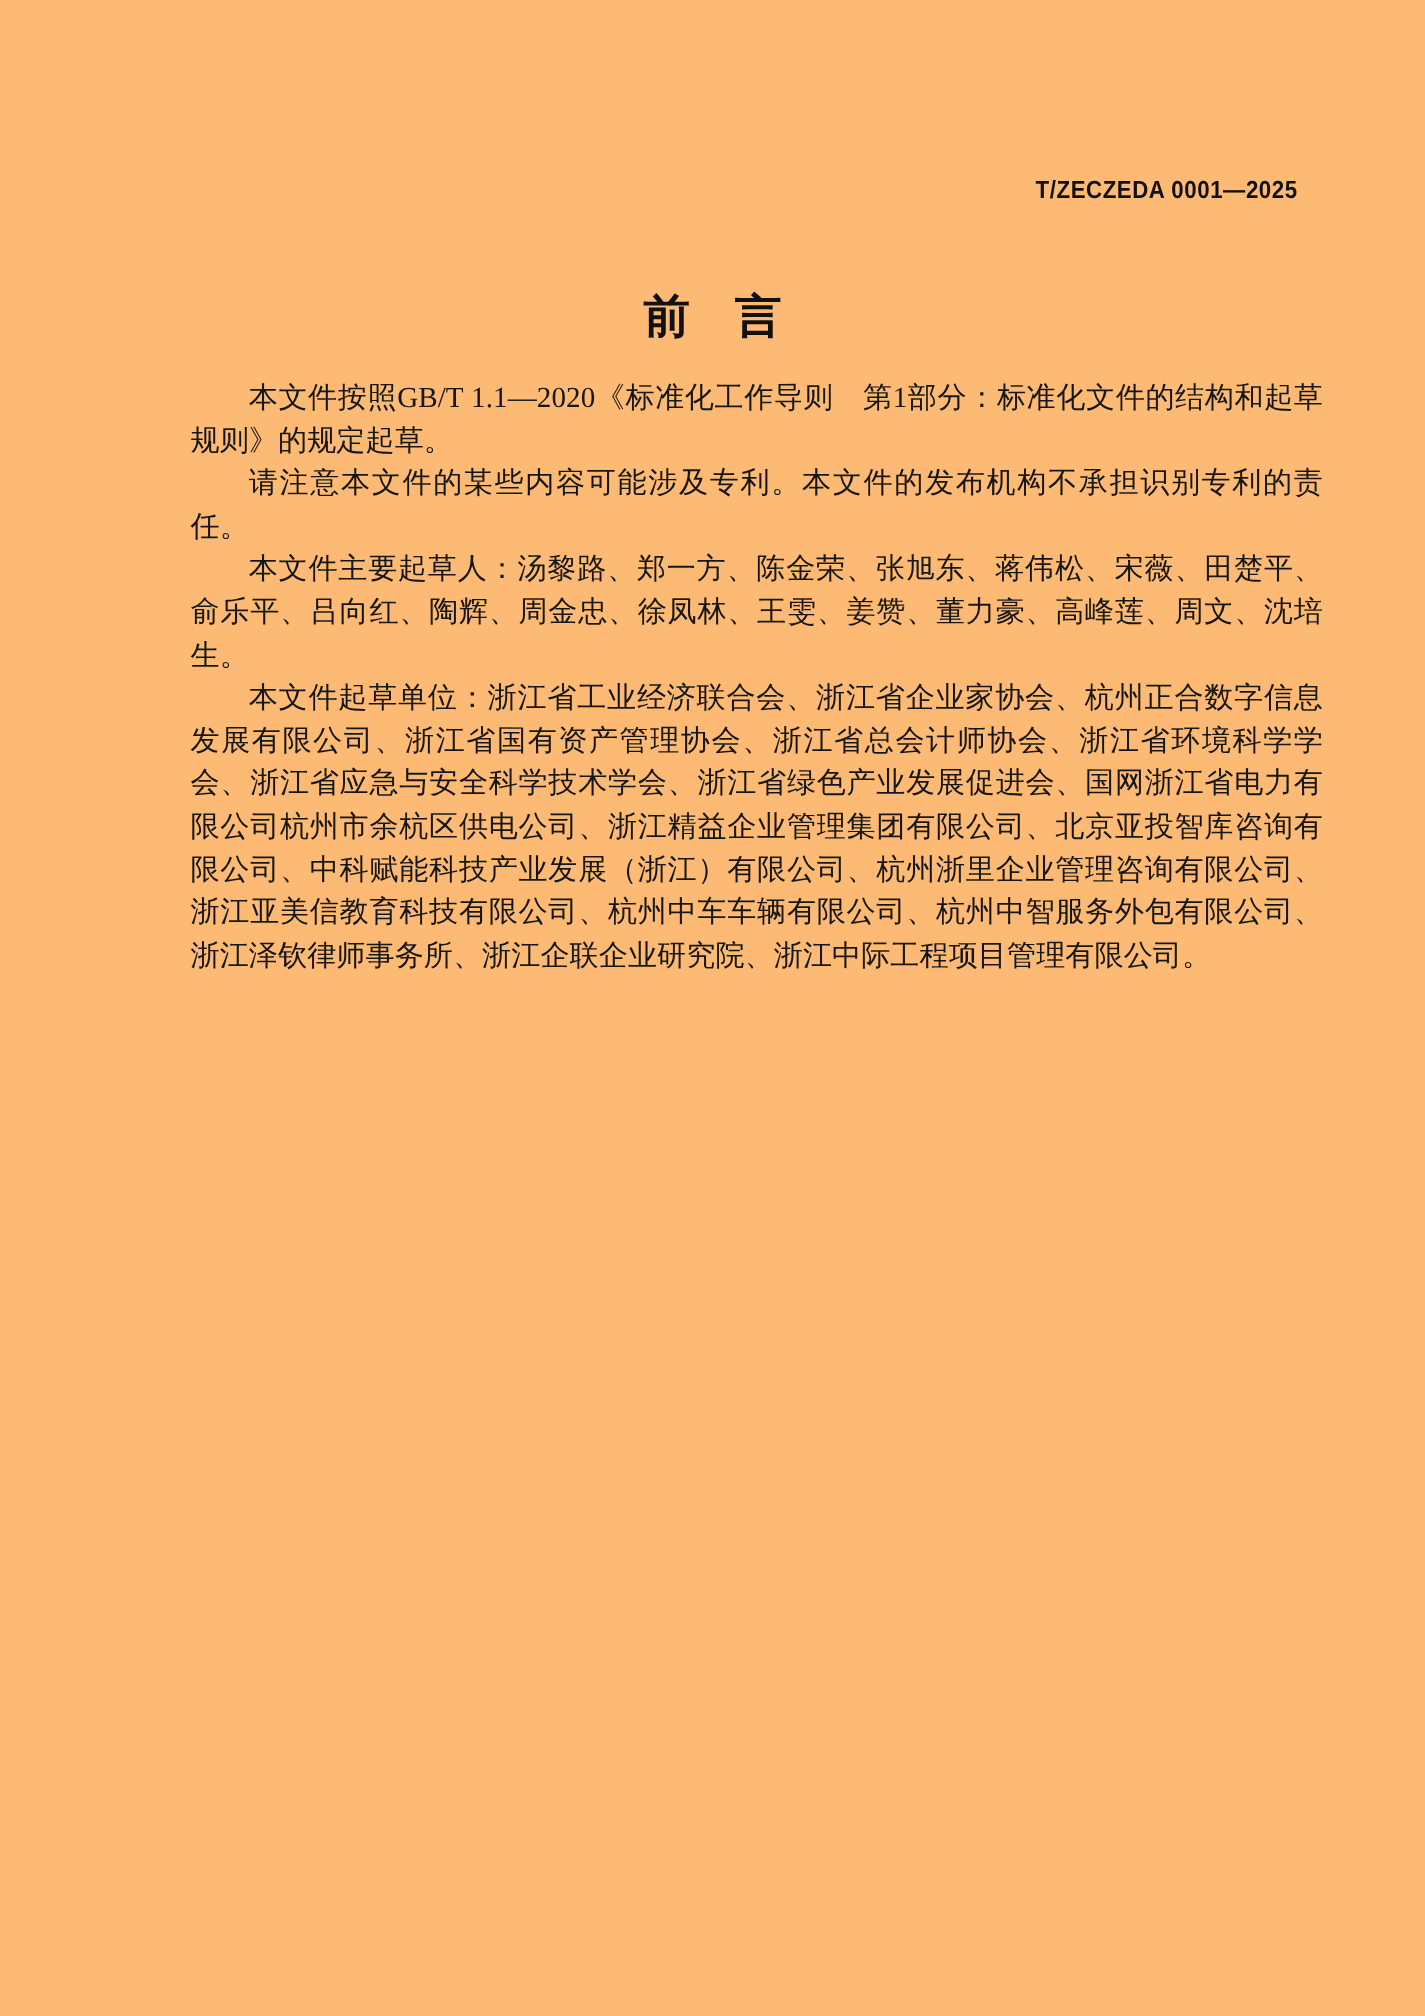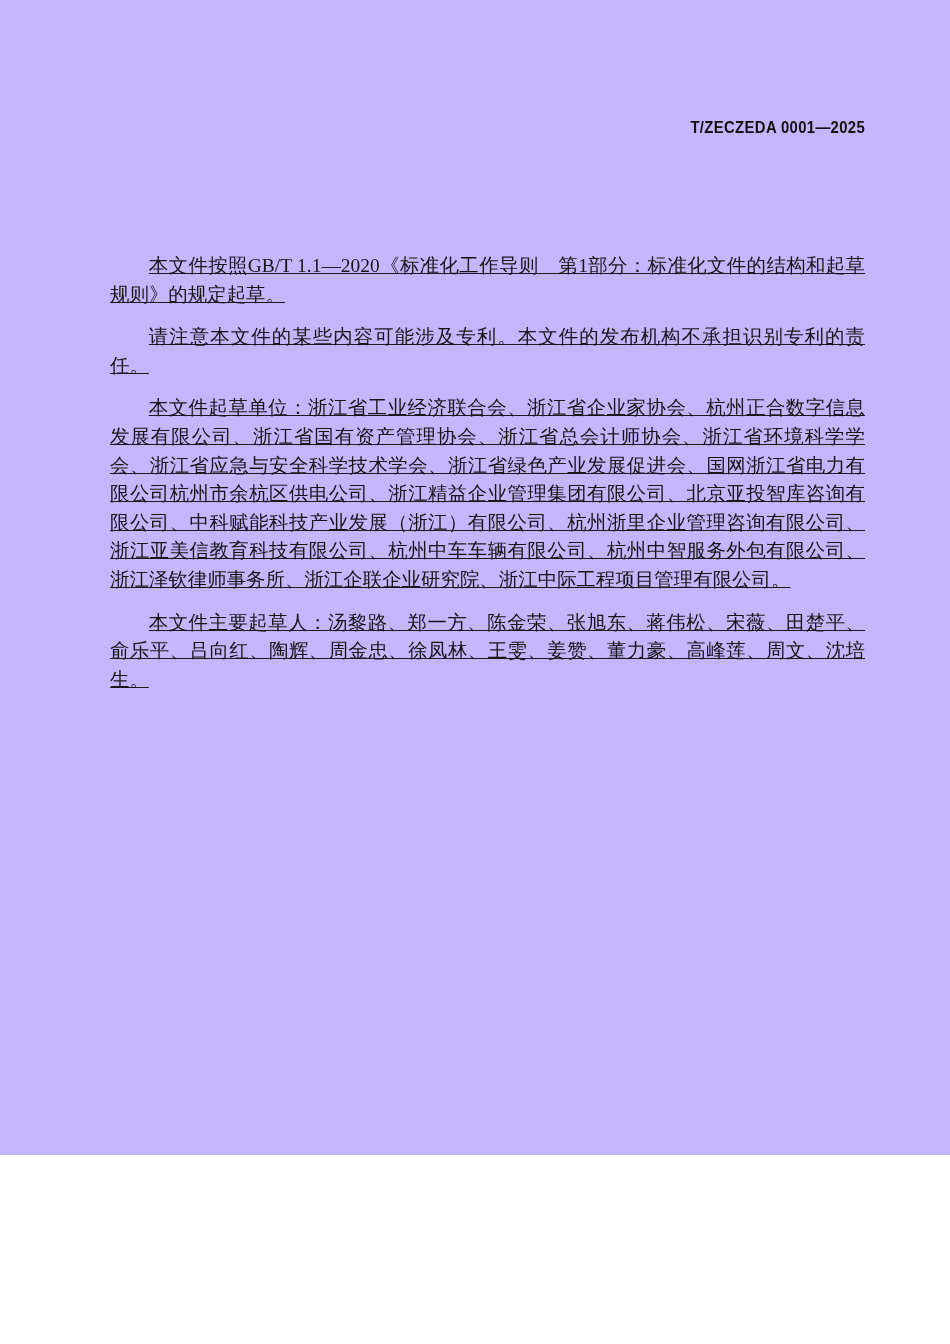--- a/index.html
+++ b/index.html
@@ -5,22 +5,22 @@
 <style>
   html, body {
     margin: 0;
     padding: 0;
     background: #ffffff;
   }
 
   .page {
     position: relative;
     width: 950px;
-    height: 1155px;
-    background: #c4b5fd;
+    height: 1344px;
+    background: #fdba74;
     overflow: hidden;
     font-family: "Liberation Serif", "DejaVu Serif", serif;
     color: #1a1a1a;
   }
 
   
   .page-header {
     position: absolute;
     top: 115px;
     left: 110px;
@@ -58,39 +58,38 @@
     letter-spacing: 30px;
     padding-left: 30px;
     color: #111111;
     white-space: pre;
   }
 
   
   .body-block {
     position: absolute;
     top: 252px;
-    left: 110px;
+    left: 127px;
     width: 755px;
-    text-decoration: underline;
   }
 
   .para {
     font-size: 19.4px;
     line-height: 28.6px;
     text-align: justify;
     text-justify: inter-ideograph;
     text-indent: 2em;
     margin: 0;
     color: #161616;
     letter-spacing: 0.05px;
     word-break: break-all;
   }
 
   .para + .para {
-    margin-top: 14px;
+    margin-top: 0;
   }
 
   
   .page-footer {
     position: absolute;
     bottom: 0;
     left: 110px;
     width: 755px;
     height: 90px;
   }
@@ -107,22 +106,25 @@
 </style>
 </head>
 <body>
 
 <div class="page">
 
   <div class="page-header">
     <div class="header-code">T/ZECZEDA 0001—2025</div>
   </div>
 
+  <div class="doc-title">
+    <span class="doc-title-text">前言</span>
+  </div>
 
   <div class="body-block">
     <p class="para">本文件按照GB/T 1.1—2020《标准化工作导则　第1部分：标准化文件的结构和起草规则》的规定起草。</p>
     <p class="para">请注意本文件的某些内容可能涉及专利。本文件的发布机构不承担识别专利的责任。</p>
+    <p class="para">本文件主要起草人：汤黎路、郑一方、陈金荣、张旭东、蒋伟松、宋薇、田楚平、俞乐平、吕向红、陶辉、周金忠、徐凤林、王雯、姜赞、董力豪、高峰莲、周文、沈培生。</p>
     <p class="para">本文件起草单位：浙江省工业经济联合会、浙江省企业家协会、杭州正合数字信息发展有限公司、浙江省国有资产管理协会、浙江省总会计师协会、浙江省环境科学学会、浙江省应急与安全科学技术学会、浙江省绿色产业发展促进会、国网浙江省电力有限公司杭州市余杭区供电公司、浙江精益企业管理集团有限公司、北京亚投智库咨询有限公司、中科赋能科技产业发展（浙江）有限公司、杭州浙里企业管理咨询有限公司、浙江亚美信教育科技有限公司、杭州中车车辆有限公司、杭州中智服务外包有限公司、浙江泽钦律师事务所、浙江企联企业研究院、浙江中际工程项目管理有限公司。</p>
-    <p class="para">本文件主要起草人：汤黎路、郑一方、陈金荣、张旭东、蒋伟松、宋薇、田楚平、俞乐平、吕向红、陶辉、周金忠、徐凤林、王雯、姜赞、董力豪、高峰莲、周文、沈培生。</p>
   </div>
 
 
 </div>
 
 </body></html>

